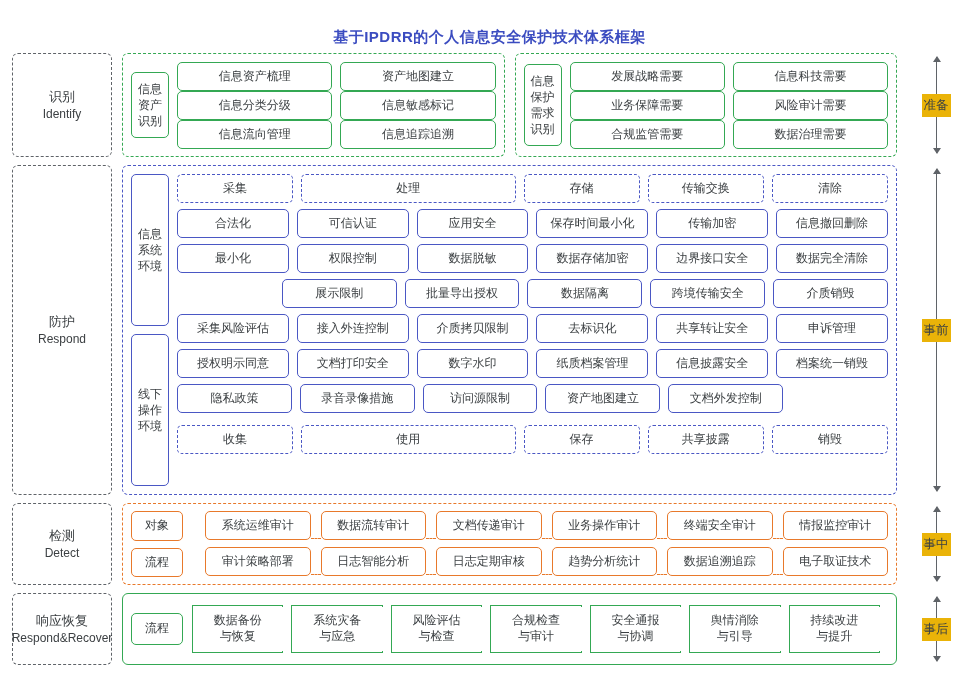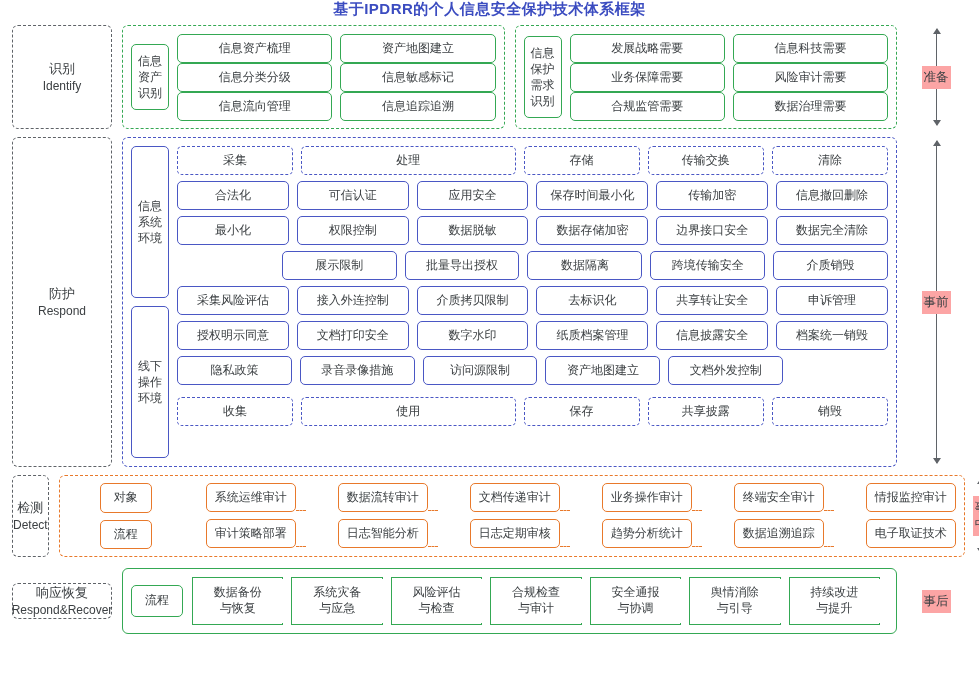--- a/index.html
+++ b/index.html
@@ -9,21 +9,21 @@
     font-family:"Liberation Sans","DejaVu Sans",sans-serif;
     color:#3c4043;
     overflow:hidden;
   }
   .page{position:relative;width:979px;height:692px;box-sizing:border-box;}
   .title{
     text-align:center;
     font-size:15px;
     font-weight:bold;
     color:#3b4cc0;
-    padding-top:0;
+    padding-top:28px;
     letter-spacing:.5px;
   }
   .rows{padding:6px 12px 0 12px;}
   .row{display:flex;align-items:stretch;margin-bottom:8px;}
   
   .stage{
     width:100px;
     border:1.5px dashed #5f6368;
     border-radius:6px;
     display:flex;flex-direction:column;align-items:center;justify-content:center;
@@ -71,40 +71,40 @@
     border-radius:5px;
     font-size:12px;
     padding:5px 8px;
     text-align:center;
     color:#3c4043;
     background:#fff;
     white-space:nowrap;
     box-sizing:border-box;
   }
   .cell.blue{border-color:#4a57c4;}
-  .cell.orange{border-color:#e8792b;margin-left:32px;}
+  .cell.orange{border-color:#e8792b;}
   .cell.dashed{border-style:dashed;}
   .cell.grow{flex:1;}
   
   .timecol{
     width:62px;margin-left:8px;
     display:flex;align-items:center;justify-content:center;
     position:relative;
     font-size:12.5px;color:#3c4043;
     box-sizing:border-box;
   }
   .arrowline{
     position:absolute;top:4px;bottom:4px;left:50%;width:1px;background:#5f6368;
   }
   .arrowline:before,.arrowline:after{
     content:"";position:absolute;left:-3.5px;border-left:4px solid transparent;border-right:4px solid transparent;
   }
   .arrowline:before{top:-1px;border-bottom:6px solid #5f6368;}
   .arrowline:after{bottom:-1px;border-top:6px solid #5f6368;}
-  .timelabel{position:relative;background:#fca5a5;padding:3px 2px;z-index:2;font-family:Liberation Serif, serif;}
+  .timelabel{position:relative;background:#eab308;padding:3px 2px;z-index:2;font-family:Liberation Serif, serif;}
   
   .protect-content{flex:1;border:1.5px dashed #4a57c4;border-radius:6px;padding:8px;display:flex;box-sizing:border-box;}
   .protect-left{display:flex;flex-direction:column;gap:8px;margin-right:8px;}
   .protect-left .glabel{margin-right:0;flex:1;}
   .protect-grid{flex:1;display:flex;flex-direction:column;gap:6px;min-width:0;}
   .prow{display:flex;gap:8px;}
   .prow .cell{flex:1;}
   .sp{flex:1;}
   
   .detect-content{flex:1;border:1.5px dashed #e8792b;border-radius:6px;padding:7px 8px;display:flex;box-sizing:border-box;}
@@ -329,21 +329,21 @@
             <div class="cell orange">电子取证技术</div>
           </div>
         </div>
       </div>
       <div class="timecol">
         <div class="arrowline"></div>
         <div class="timelabel">事中</div>
       </div>
     </div>
 
-    <div class="row" style="height:72px;align-items:center;">
+    <div class="row" style="height:72px;">
       <div class="stage">
         <div class="cn">响应恢复</div>
         <div class="en">Respond&amp;Recover</div>
       </div>
       <div class="recover-content">
         <div class="chev plain">流程</div>
         <div class="chev">数据备份
 与恢复</div>
         <div class="chev">系统灾备
 与应急</div>

